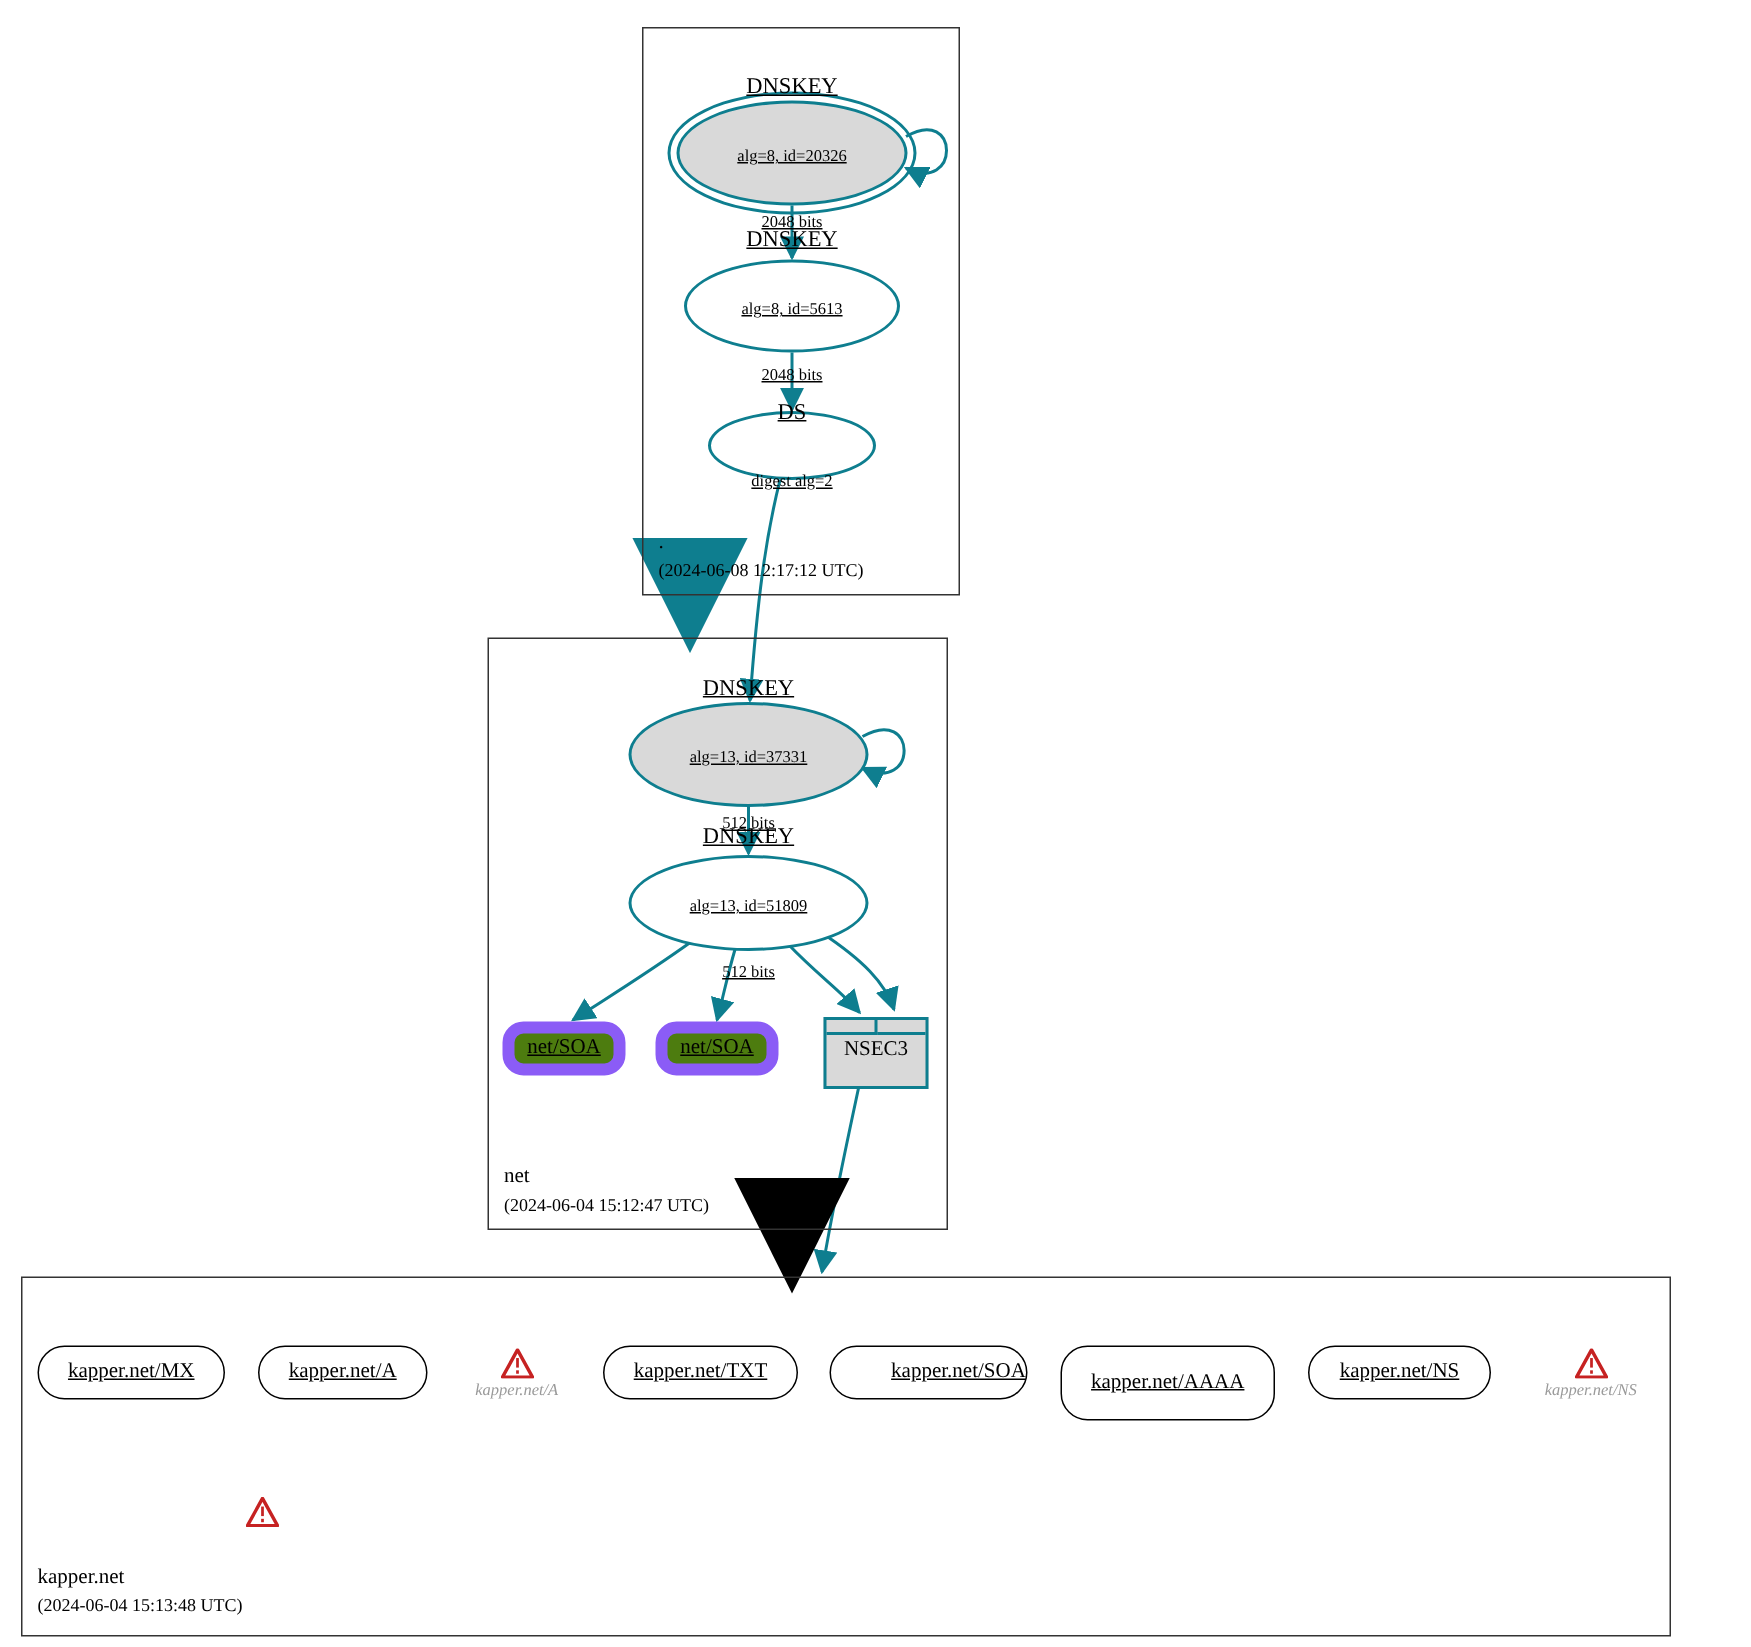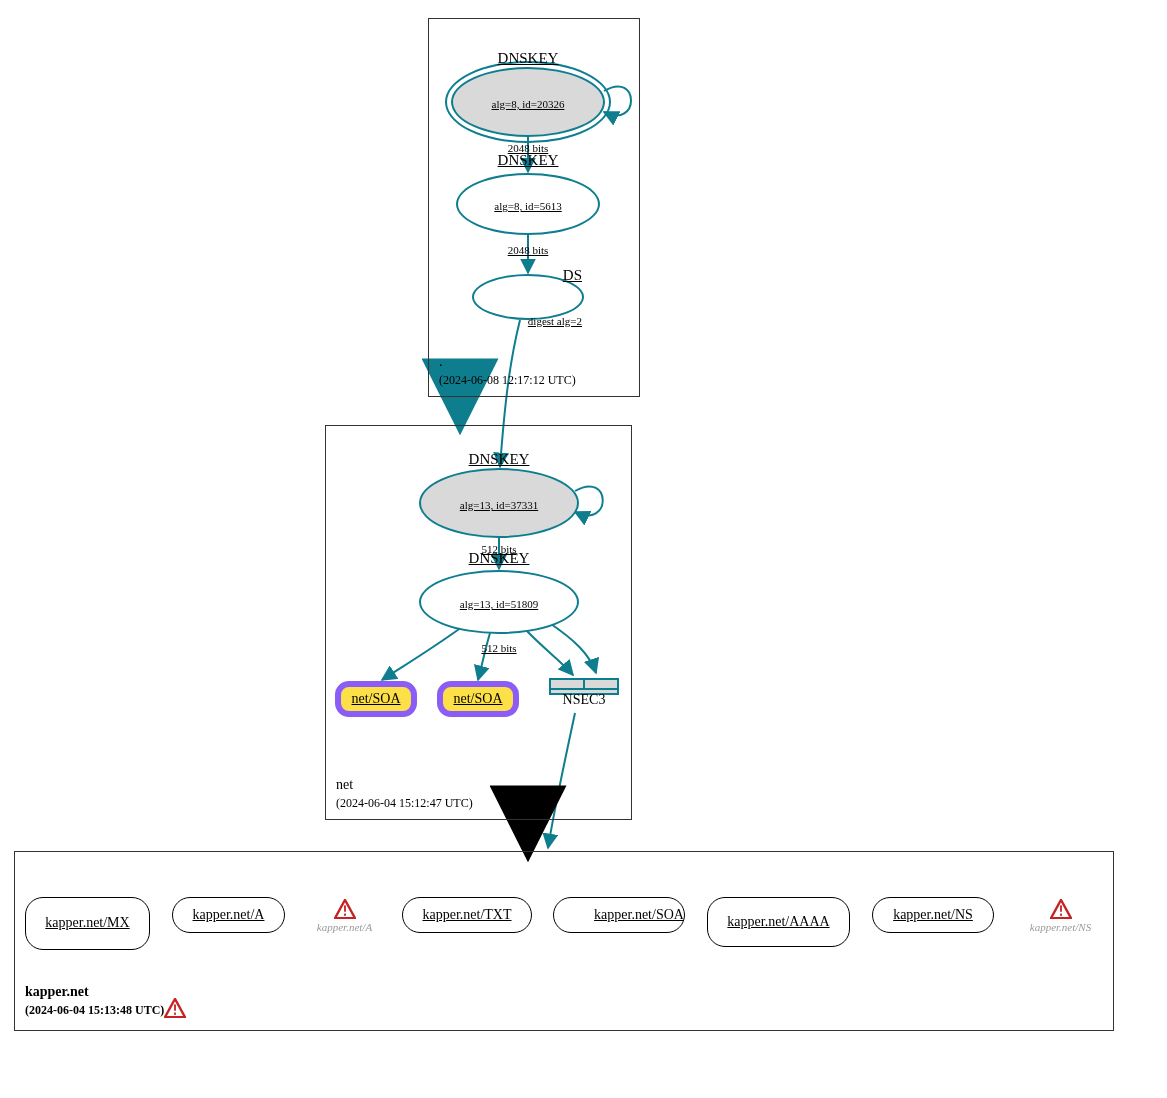--- a/index.html
+++ b/index.html
@@ -63,23 +63,23 @@
     background: #d9d9d9;
   }
   .double-ring {
     position: absolute;
     border: 2px solid #0e7e8f;
     border-radius: 50%;
     pointer-events: none;
     box-sizing: border-box;
   }
   .roundrect-teal {
-    border: 6px solid #8b5cf6;
+    border: 8px solid #8b5cf6;
     border-radius: 14px;
-    background: #fde047;
+    background: #4d7c0f;
   }
   .roundrect-black {
     border: 1.5px solid #000000;
     border-radius: 18px;
     background: #ffffff;
   }
   .nsec3 {
     position: absolute;
     border: 2px solid #0e7e8f;
     background: #d9d9d9;
@@ -183,21 +183,21 @@
     <span class="sub">alg=8, id=20326</span>
     <span class="sub">2048 bits</span>
   </div>
 
   <div class="node ellipse" style="left:456px; top:173px; width:144px; height:62px;">
     <span class="title">DNSKEY</span>
     <span class="sub">alg=8, id=5613</span>
     <span class="sub">2048 bits</span>
   </div>
 
-  <div class="node ellipse" style="left:472px; top:274px; width:112px; height:46px;align-items:flex-end;">
+  <div class="node ellipse" style="left:472px; top:274px; width:112px; height:46px;">
     <span class="title">DS</span>
     <span class="sub">digest alg=2</span>
   </div>
 
   <div class="zone" style="left:325px; top:425px; width:307px; height:395px;">
     <div class="zone-label">
       <span class="name">net</span>
       <span class="ts">(2024-06-04 15:12:47 UTC)</span>
     </div>
   </div>
@@ -214,36 +214,36 @@
     <span class="sub">512 bits</span>
   </div>
 
   <div class="node roundrect-teal" style="left:335px; top:681px; width:82px; height:36px;">
     <span class="title" style="font-size:14px;">net/SOA</span>
   </div>
   <div class="node roundrect-teal" style="left:437px; top:681px; width:82px; height:36px;">
     <span class="title" style="font-size:14px;">net/SOA</span>
   </div>
 
-  <div class="nsec3" style="left:549px; top:678px; width:70px; height:17px;">
+  <div class="nsec3" style="left:549px; top:678px; width:70px; height:48px;">
     <div class="hdr">
         <div></div>
         <div></div>
       </div>
     <div class="lbl">NSEC3</div>
   </div>
 
-  <div class="zone" style="left:14px; top:851px; width:1100px; height:180px;font-weight:bold;">
+  <div class="zone" style="left:14px; top:851px; width:1100px; height:240px;">
     <div class="zone-label" style="bottom:12px;">
       <span class="name">kapper.net</span>
       <span class="ts">(2024-06-04 15:13:48 UTC)</span>
     </div>
   </div>
 
-  <div class="node roundrect-black" style="left:25px; top:897px; width:125px; height:53px;">
+  <div class="node roundrect-black" style="left:25px; top:897px; width:125px; height:36px;">
     <span class="title" style="font-size:14px;">kapper.net/MX</span>
   </div>
   <div class="node roundrect-black" style="left:172px; top:897px; width:113px; height:36px;">
     <span class="title" style="font-size:14px;">kapper.net/A</span>
   </div>
   <div class="node roundrect-black" style="left:402px; top:897px; width:130px; height:36px;">
     <span class="title" style="font-size:14px;">kapper.net/TXT</span>
   </div>
   <div class="node roundrect-black" style="left:553px; top:897px; width:132px; height:36px;">
     <span class="title" style="font-size:14px;margin-left:40px;">kapper.net/SOA</span>

